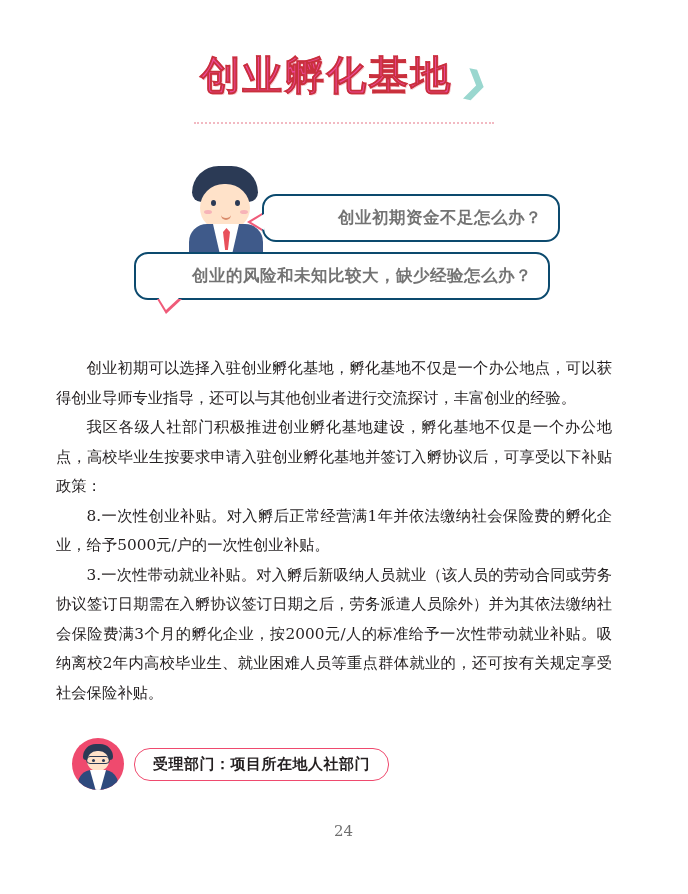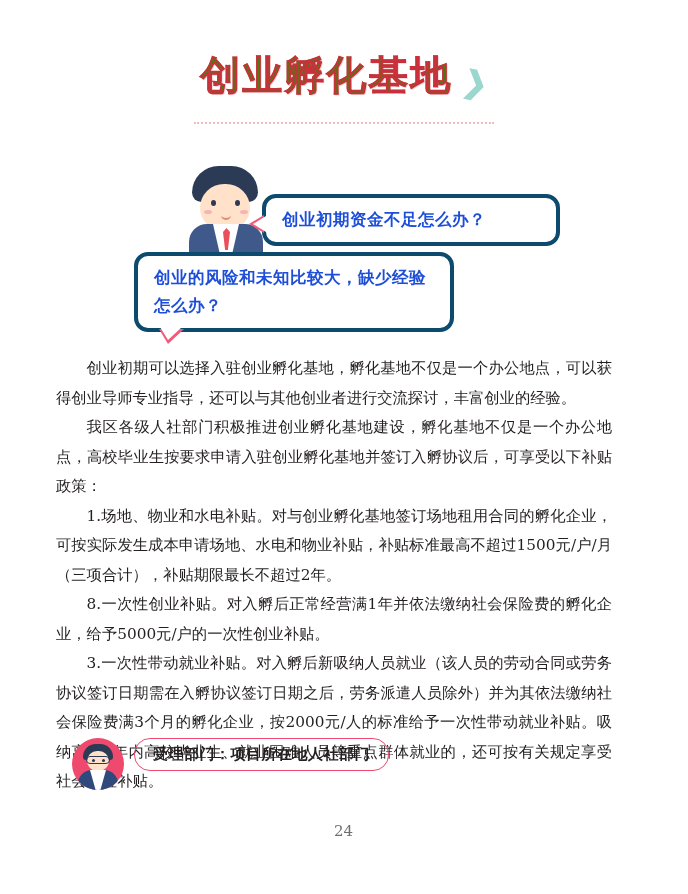--- a/index.html
+++ b/index.html
@@ -24,21 +24,21 @@
     left: 0;
     width: 688px;
     text-align: center;
   }
   .title-text {
     display: inline-block;
     font-family: Liberation Mono, monospace;
     font-size: 40px;
     font-weight: bold;
     letter-spacing: 2px;
-    color: #4d7c0f;
+    color: #ec4899;
     -webkit-text-stroke: 0.6px #c9303c;
     text-shadow: 1px 1px 0 #f6c9cd;
   }
   .title-arrow {
     display: inline-block;
     margin-left: 6px;
     color: #9ad7cf;
     font-size: 30px;
     font-weight: bold;
     transform: translateY(4px) rotate(12deg);
@@ -109,47 +109,48 @@
   .a-tie {
     position: absolute; left: 40px; top: 62px;
     width: 7px; height: 22px;
     background: #e8505b;
     clip-path: polygon(50% 0, 100% 18%, 70% 100%, 30% 100%, 0 18%);
   }
 
   
   .bubble {
     position: absolute;
-    border: 4px solid #0c4a6e;
+    border: 2px solid #0c4a6e;
     border-radius: 14px;
     background: #fff;
-    color: #1d4ed8;
+    color: #737373;
     font-family: "DejaVu Serif", serif;
     font-weight: bold;
     font-size: 16.5px;
     letter-spacing: 0.5px;
     line-height: 28px;
     padding: 8px 16px;
+    text-align: right;
   }
   .bubble-1 { left: 262px; top: 194px; width: 298px; }
   .bubble-1:after {
     content: ""; position: absolute; left: -13px; top: 18px;
     width: 0; height: 0;
     border-top: 8px solid transparent;
     border-bottom: 8px solid transparent;
     border-right: 13px solid #fff;
   }
   .bubble-1:before {
     content: ""; position: absolute; left: -17px; top: 17px;
     width: 0; height: 0;
     border-top: 9px solid transparent;
     border-bottom: 9px solid transparent;
     border-right: 15px solid #ef5b79;
   }
-  .bubble-2 { left: 134px; top: 252px; width: 320px; }
+  .bubble-2 { left: 134px; top: 252px; width: 416px; }
   .bubble-2:after {
     content: ""; position: absolute; left: 22px; bottom: -12px;
     width: 0; height: 0;
     border-left: 8px solid transparent;
     border-right: 14px solid transparent;
     border-top: 13px solid #fff;
   }
   .bubble-2:before {
     content: ""; position: absolute; left: 21px; bottom: -16px;
     width: 0; height: 0;
@@ -171,21 +172,21 @@
     text-align: justify;
   }
   .body-text p { text-indent: 2em; }
 
   
   .footer-badge {
     position: absolute;
     left: 72px;
     top: 738px;
     display: flex;
-    align-items: flex-start;
+    align-items: center;
   }
   .badge-avatar {
     position: relative;
     width: 52px; height: 52px;
     border-radius: 50%;
     background: #ef4a6e;
     overflow: hidden;
     flex: 0 0 auto;
   }
   .b-hair {
@@ -264,21 +265,20 @@
     <div class="a-shirt"></div>
     <div class="a-tie"></div>
   </div>
 
   <div class="bubble bubble-1">创业初期资金不足怎么办？</div>
   <div class="bubble bubble-2">创业的风险和未知比较大，缺少经验怎么办？</div>
 
   <div class="body-text">
     <p>创业初期可以选择入驻创业孵化基地，孵化基地不仅是一个办公地点，可以获得创业导师专业指导，还可以与其他创业者进行交流探讨，丰富创业的经验。</p>
     <p>我区各级人社部门积极推进创业孵化基地建设，孵化基地不仅是一个办公地点，高校毕业生按要求申请入驻创业孵化基地并签订入孵协议后，可享受以下补贴政策：</p>
-    <p>1.场地、物业和水电补贴。对与创业孵化基地签订场地租用合同的孵化企业，可按实际发生成本申请场地、水电和物业补贴，补贴标准最高不超过1500元/户/月（三项合计），补贴期限最长不超过2年。</p>
     <p>8.一次性创业补贴。对入孵后正常经营满1年并依法缴纳社会保险费的孵化企业，给予5000元/户的一次性创业补贴。</p>
     <p>3.一次性带动就业补贴。对入孵后新吸纳人员就业（该人员的劳动合同或劳务协议签订日期需在入孵协议签订日期之后，劳务派遣人员除外）并为其依法缴纳社会保险费满3个月的孵化企业，按2000元/人的标准给予一次性带动就业补贴。吸纳离校2年内高校毕业生、就业困难人员等重点群体就业的，还可按有关规定享受社会保险补贴。</p>
   </div>
 
   <div class="footer-badge">
     <div class="badge-avatar">
       <div class="b-hair"></div>
       <div class="b-face"></div>
       <div class="b-glass"></div>
       <div class="b-eye l"></div>

